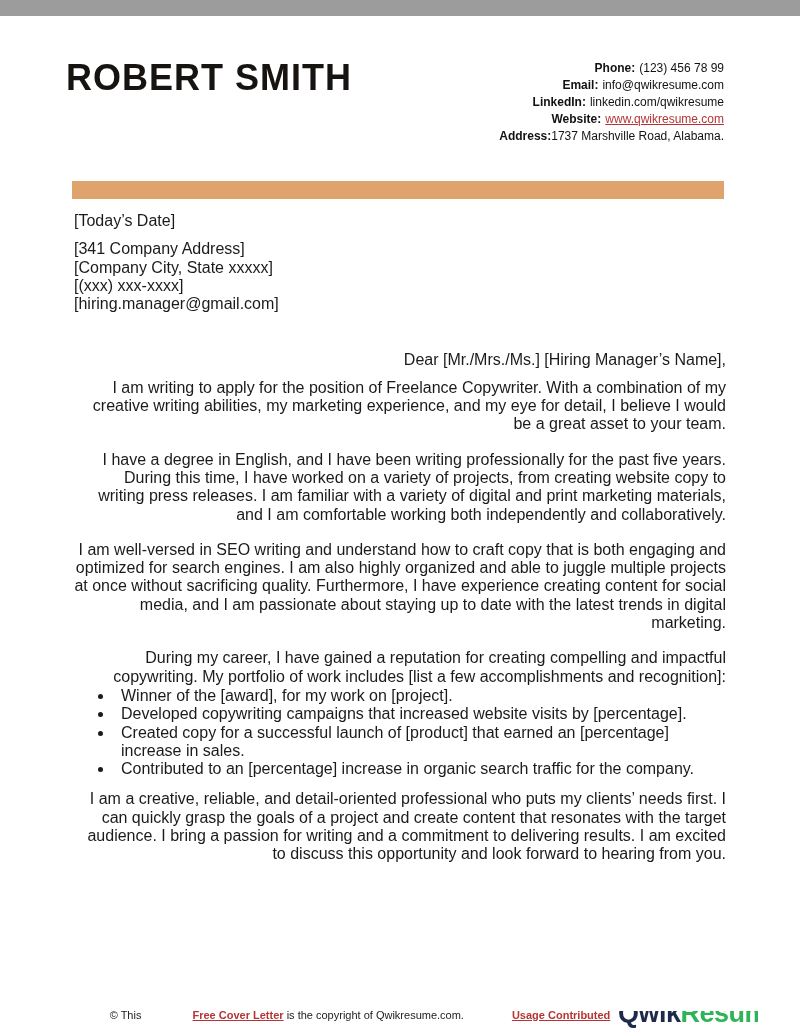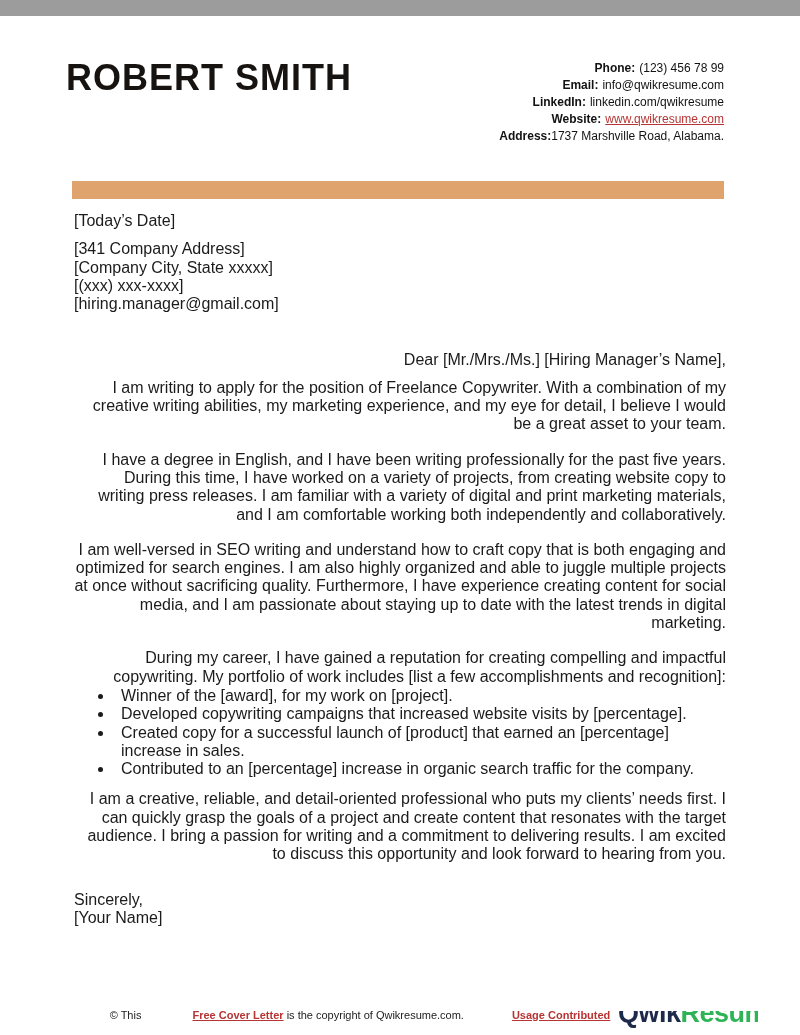--- a/index.html
+++ b/index.html
@@ -169,24 +169,20 @@
 
     <ul class="bullets">
       <li>Winner of the [award], for my work on [project].</li>
       <li>Developed copywriting campaigns that increased website visits by [percentage].</li>
       <li>Created copy for a successful launch of [product] that earned an [percentage] increase in sales.</li>
       <li>Contributed to an [percentage] increase in organic search traffic for the company.</li>
     </ul>
 
     <p class="para">I am a creative, reliable, and detail-oriented professional who puts my clients’ needs first. I can quickly grasp the goals of a project and create content that resonates with the target audience. I bring a passion for writing and a commitment to delivering results. I am excited to discuss this opportunity and look forward to hearing from you.</p>
 
-    <div class="signoff-block">
-      <p>Sincerely,</p>
-      <p>[Your Name]</p>
-    </div>
   </div>
 
   <p class="footer-text"><span>© This </span><a class="footer-link">Free Cover Letter</a><span> is the copyright of Qwikresume.com.</span><a class="footer-link">Usage Contributed</a></p>
 
   <div class="logo-clip">
     <div class="logo-text"><span class="logo-navy">Qwik</span><span class="logo-green">Resume</span></div>
   </div>
 
 </div>
 

